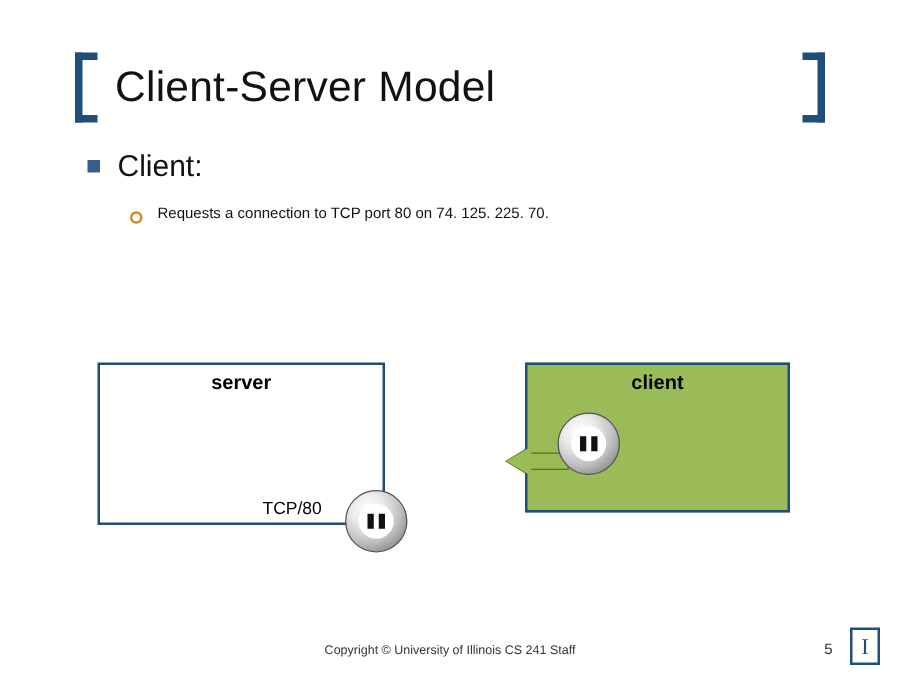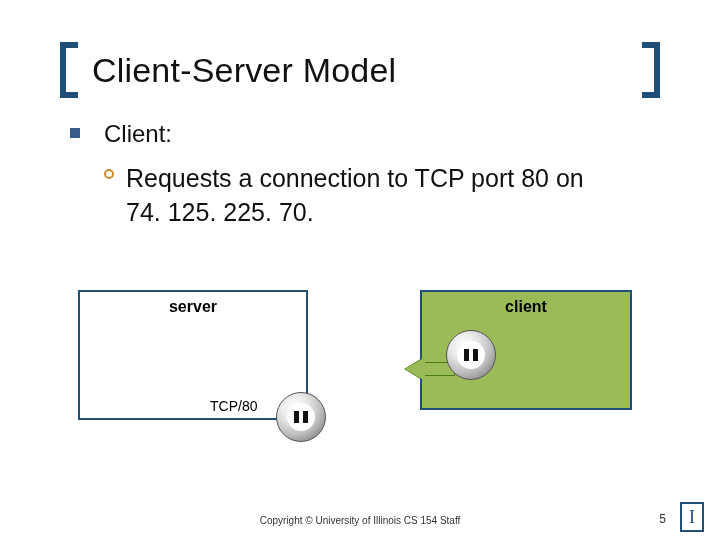--- a/index.html
+++ b/index.html
@@ -37,30 +37,30 @@
     color: #111;
     padding: 0 6px;
     white-space: nowrap;
   }
   .bullets {
     margin-top: 22px;
     padding-left: 10px;
     font-size: 22px;
     color: #111;
   }
-  .b1 { display: flex; align-items: flex-start; gap: 24px; }
+  .b1 { display: flex; align-items: flex-start; gap: 14px; }
   .sq {
     width: 10px; height: 10px; background: #385d8a; margin-top: 8px;
     flex: 0 0 10px;
   }
   .b1-text { font-size: 24px; }
   .b2 {
     display: flex; align-items: flex-start; gap: 12px;
     margin-top: 14px; margin-left: 34px;
-    font-size: 25px;
+    font-size: 12px;
     line-height: 1.35;
   }
   .circ {
     width: 10px; height: 10px; border: 2px solid #d08a2a; border-radius: 50%;
     margin-top: 7px; flex: 0 0 10px; background: #fff;
   }
   .b2-text { max-width: 480px; }
 
   .diagram {
     position: absolute;
@@ -233,19 +233,19 @@
       </div>
     </div>
     <div class="socket socket-client">
       <div class="socket-face">
         <div class="prong"></div>
           <div class="prong"></div>
       </div>
     </div>
   </div>
 
-  <div class="footer">Copyright © University of Illinois CS 154 Staff</div>
+  <div class="footer">Copyright © University of Illinois CS 241 Staff</div>
   <div class="page-num">5</div>
   <div class="logo">
     <span>I</span>
   </div>
 
 </div>
 
 </body></html>

